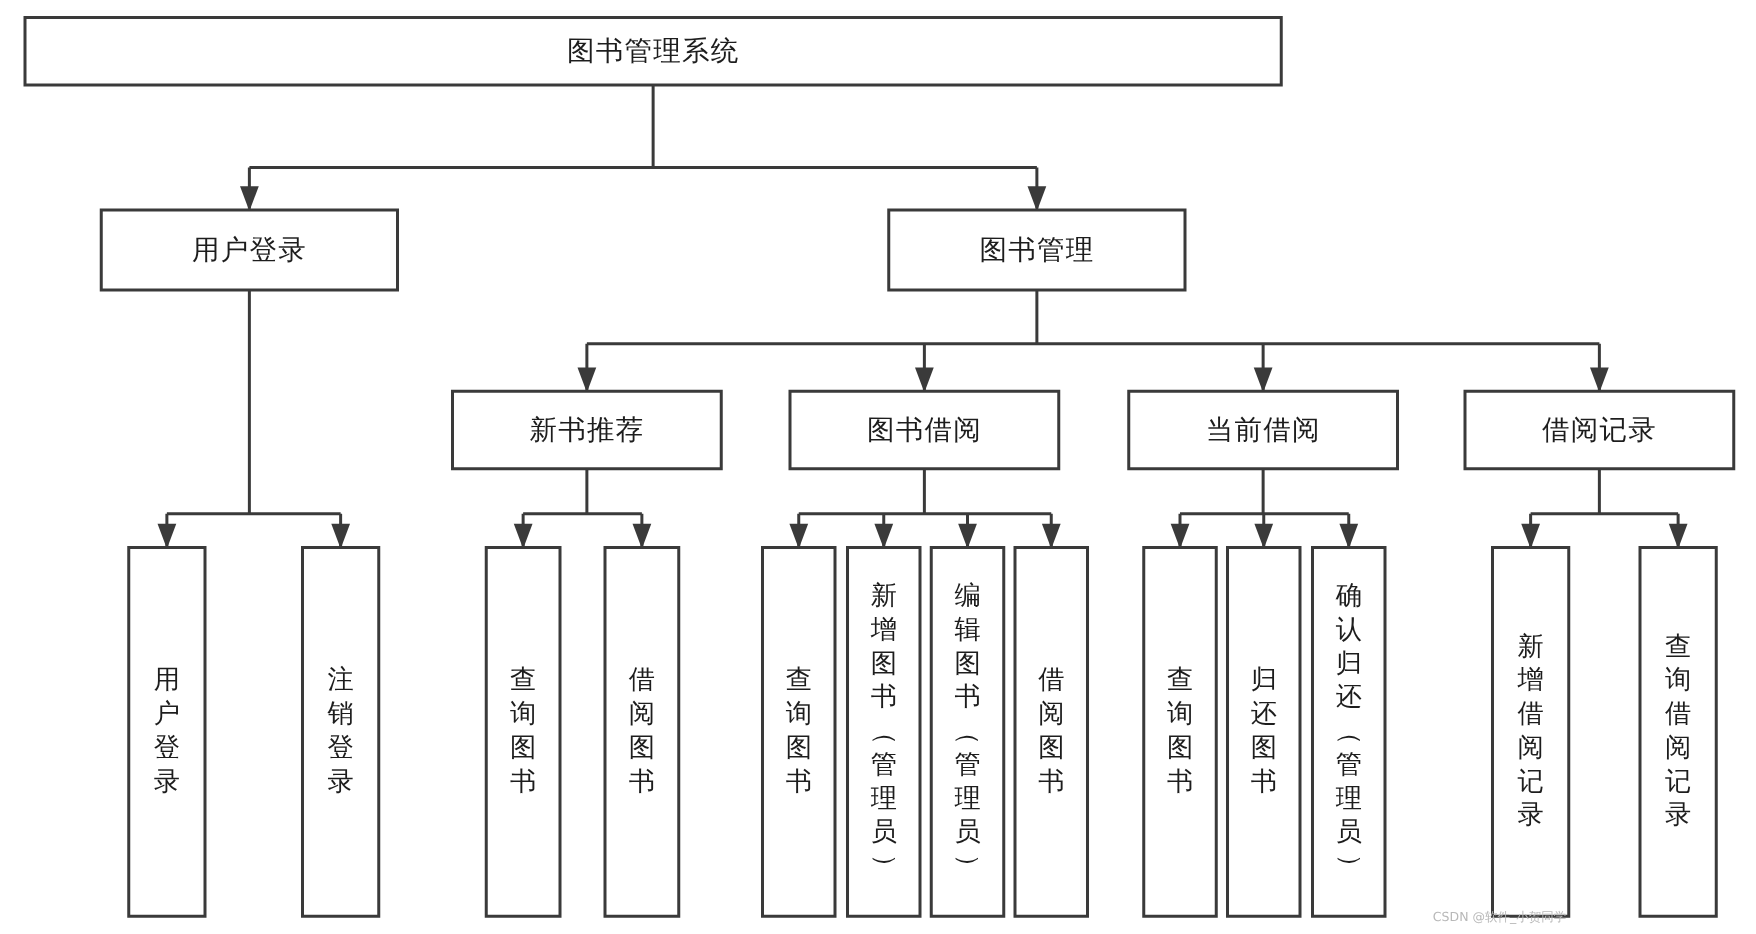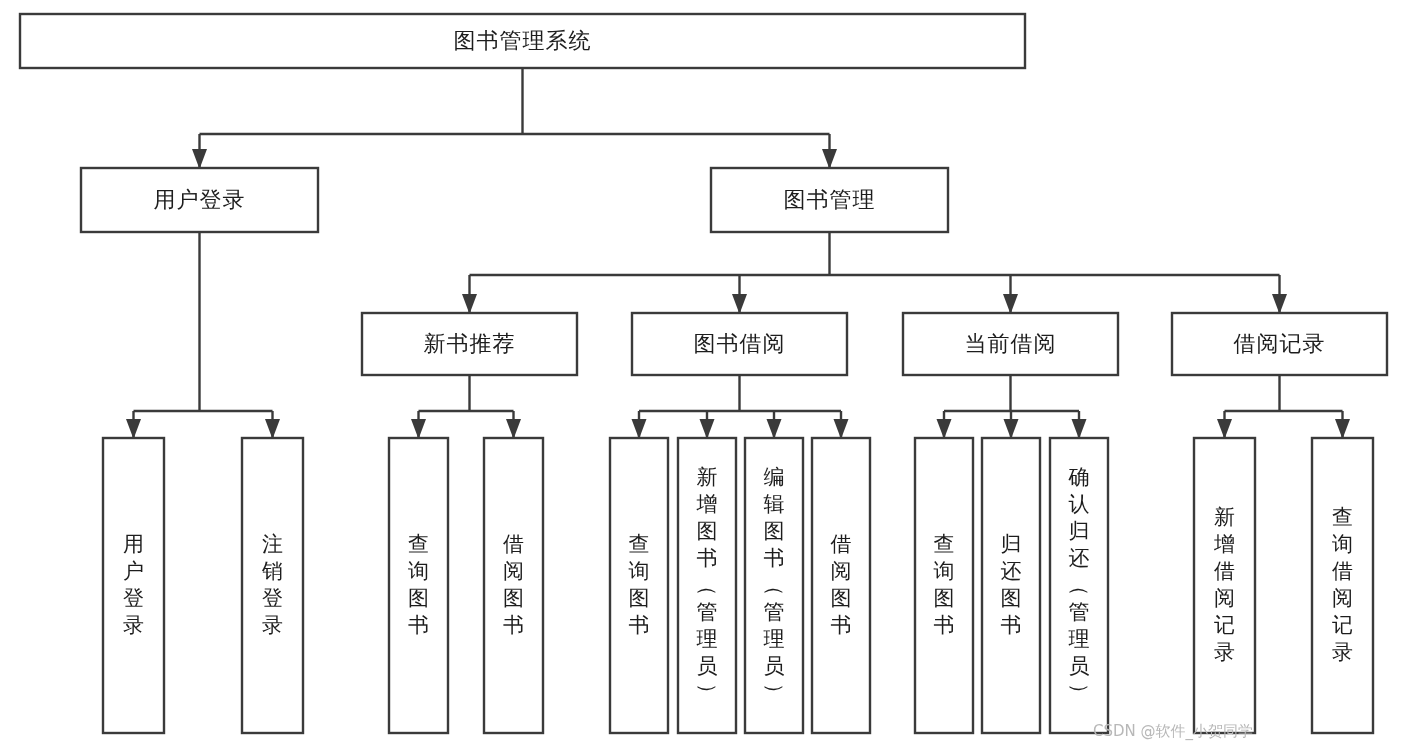--- a/index.html
+++ b/index.html
@@ -45,21 +45,21 @@
     font-family: "DejaVu Sans", "Liberation Sans", sans-serif;
     fill: #1d1d1d;
     text-anchor: middle;
     dominant-baseline: middle;
   }
   .watermark {
     position: absolute;
     right: 12px;
     bottom: 6px;
     font-family: "DejaVu Sans", "Liberation Sans", sans-serif;
-    font-size: 15px;
+    font-size: 10px;
     color: #b8b8b8;
     white-space: nowrap;
     pointer-events: none;
   }
 </style>
 </head>
 <body>
 
 <div id="diagram-root">
   <svg id="tree-svg" viewBox="0 0 1405 747" xmlns="http://www.w3.org/2000/svg">

